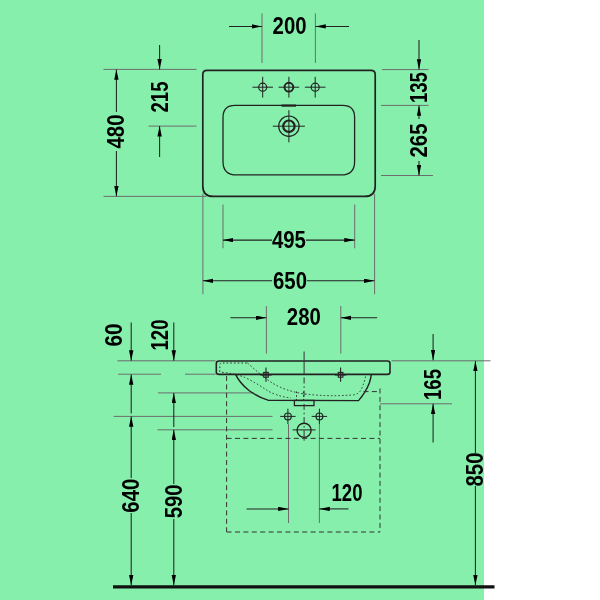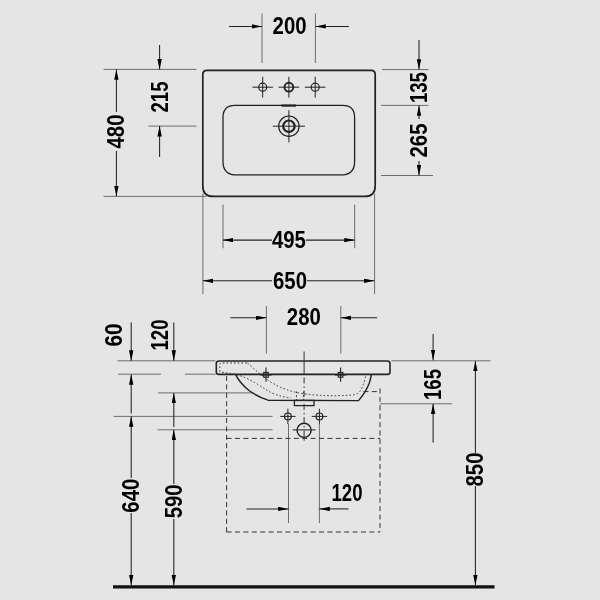--- a/index.html
+++ b/index.html
@@ -1,16 +1,16 @@
 <!DOCTYPE html>
 <html><head>
 <meta charset="utf-8">
 <style>
   html,body{margin:0;padding:0;background:#fff;}
-  .wrap{width:600px;height:600px;position:relative;background:#e5e5e5;}
+  .wrap{width:484px;height:600px;position:relative;background:#86efac;}
   text{font-family:"Liberation Sans",sans-serif;font-weight:bold;fill:#000;}
 </style>
 </head>
 <body>
 <div class="wrap">
 <svg width="600" height="600" viewBox="0 0 600 600">
 <defs>
   <marker id="ah" markerUnits="userSpaceOnUse" markerWidth="12" markerHeight="6" refX="10.4" refY="2.3" orient="auto">
     <path d="M10.4,2.3 L0,0.1 L0,4.5 Z" fill="#000"></path>
   </marker>

